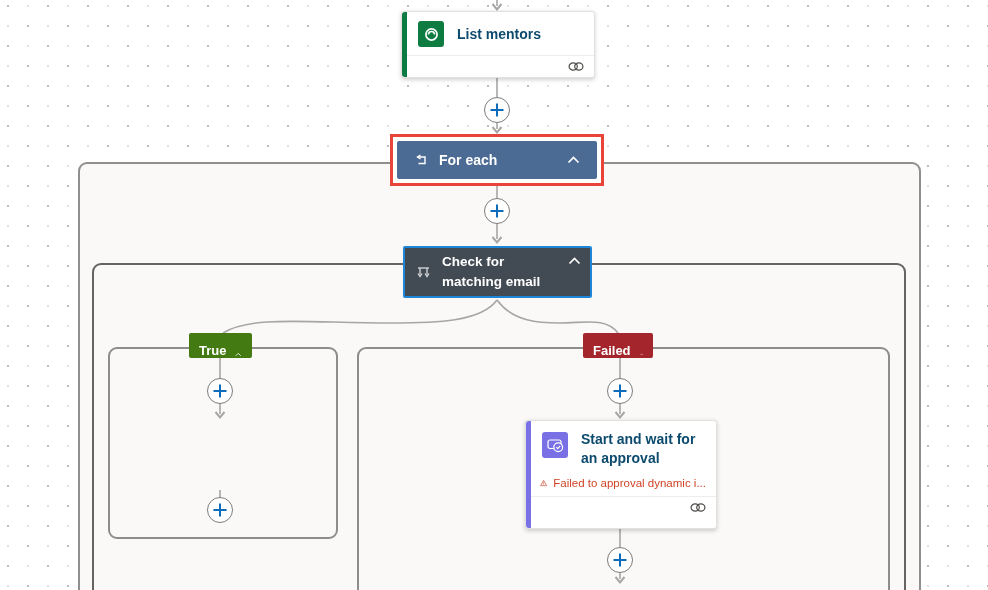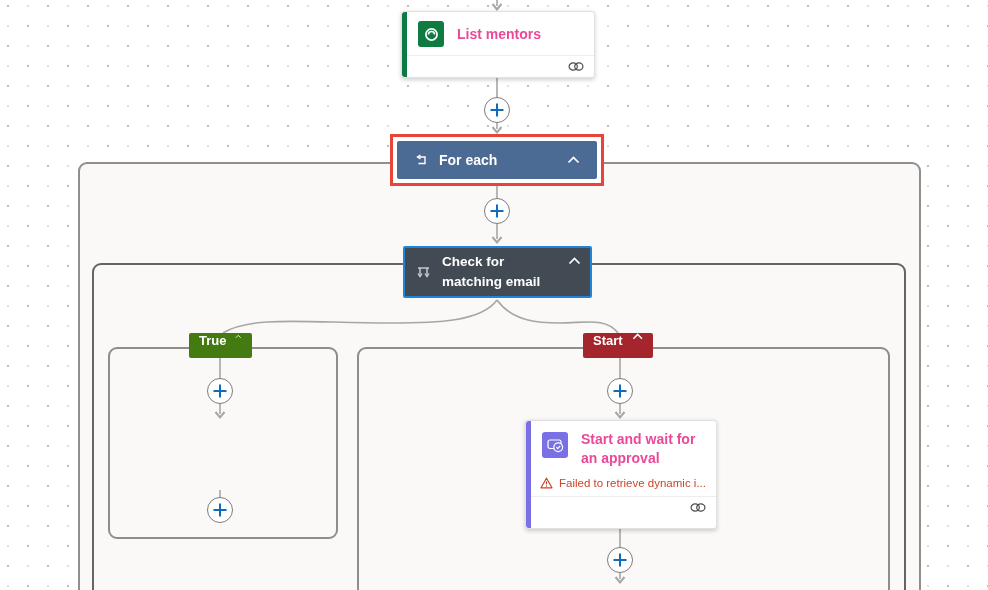--- a/index.html
+++ b/index.html
@@ -27,21 +27,21 @@
   .scope.truebox{left:108px;top:347px;width:226px;height:188px;border:2px solid #8f8d8b;}
   .scope.falsebox{left:357px;top:347px;width:529px;height:330px;border:2px solid #8f8d8b;}
   svg.wires{position:absolute;left:0;top:0;pointer-events:none;}
   
   .card{
     position:absolute;background:#ffffff;border:1px solid #e3e1df;border-radius:3px;
     box-shadow:0 1.5px 4px rgba(0,0,0,.18);box-sizing:border-box;
   }
   .accent{position:absolute;left:0;top:0;bottom:0;width:5px;border-radius:3px 0 0 3px;}
   .card .titlerow{display:flex;align-items:center;gap:13px;padding:9px 10px 8px 16px;}
-  .card .title{font-size:14px;font-weight:700;color:#ec4899;line-height:1.35;}
+  .card .title{font-size:14px;font-weight:700;color:#0c4a6e;line-height:1.35;}
   .tile{width:26px;height:26px;border-radius:3px;flex:0 0 26px;display:flex;align-items:center;justify-content:center;}
   .cardfooter{border-top:1px solid #efedeb;height:21px;display:flex;align-items:center;justify-content:flex-end;padding:0 10px;}
   .errrow{display:flex;align-items:center;gap:6px;padding:1px 10px 7px 14px;font-size:11.5px;color:#cf4427;white-space:nowrap;overflow:hidden;}
   
   .plus{
     position:absolute;width:26px;height:26px;border-radius:50%;background:#fff;
     border:1.5px solid #7e7c7a;box-sizing:border-box;
   }
   .plus::before,.plus::after{
     content:"";position:absolute;background:#0f6cbd;left:50%;top:50%;
@@ -64,21 +64,21 @@
     position:absolute;left:403px;top:246px;width:189px;height:52px;
     background:#424a53;border:2px solid #1f85d8;border-radius:2px;box-sizing:border-box;
     display:flex;align-items:center;color:#fff;padding:0 8px 0 10px;gap:10px;
   }
   .cond-card .title{font-size:13.5px;font-weight:700;line-height:1.45;width:126px;}
   .chev{flex:0 0 auto;}
   .cond-card .chev{position:absolute;right:9px;top:9px;}
   
   .branch-label{
     position:absolute;height:25px;border-radius:2px;color:#fff;
-    display:flex;align-items:flex-start;justify-content:center;gap:9px;
+    display:flex;align-items:flex-end;justify-content:center;gap:9px;
     font-size:13px;font-weight:700;box-sizing:border-box;padding:0 10px;
   }
   .branch-label.t{left:189px;top:333px;width:63px;background:#447a12;}
   .branch-label.f{left:583px;top:333px;width:70px;background:#a4262c;}
   .muted-ic{color:#4f4d4b;}
 </style>
 </head>
 <body>
 
 <div class="canvas">
@@ -160,21 +160,21 @@
     </svg>
   </div>
 
   <div class="branch-label t">
     <span>True</span>
     <svg width="12" height="7" viewBox="0 0 12 7">
       <path d="M1.5,5.8 L6,1.3 L10.5,5.8" fill="none" stroke="#ffffff" stroke-width="1.6"></path>
     </svg>
   </div>
   <div class="branch-label f">
-    <span>Start</span>
+    <span>Failed</span>
     <svg width="12" height="7" viewBox="0 0 12 7">
       <path d="M1.5,5.8 L6,1.3 L10.5,5.8" fill="none" stroke="#ffffff" stroke-width="1.6"></path>
     </svg>
   </div>
 
   <div class="plus" style="left:207px;top:378px;"></div>
   <div class="plus" style="left:607px;top:378px;"></div>
 
 
   <div class="plus" style="left:207px;top:497px;"></div>
@@ -190,21 +190,21 @@
         </svg>
       </div>
       <div class="title" style="width:132px;">Start and wait for an approval</div>
     </div>
     <div class="errrow">
       <svg width="13" height="12" viewBox="0 0 13 12">
         <path d="M6.5,1.2 L12,10.8 H1 Z" fill="none" stroke="#cf4427" stroke-width="1.2" stroke-linejoin="round"></path>
         <path d="M6.5,4.4 V7.4" stroke="#cf4427" stroke-width="1.2"></path>
         <circle cx="6.5" cy="9" r="0.7" fill="#cf4427"></circle>
       </svg>
-      <span>Failed to retrieve dynamic i...</span>
+      <span>Failed to approval dynamic i...</span>
     </div>
     <div class="cardfooter">
       <svg class="muted-ic" width="16" height="11" viewBox="0 0 16 11">
         <ellipse cx="5.2" cy="5.5" rx="4.1" ry="3.6" fill="none" stroke="currentColor" stroke-width="1.2"></ellipse>
         <ellipse cx="10.8" cy="5.5" rx="4.1" ry="3.6" fill="none" stroke="currentColor" stroke-width="1.2"></ellipse>
       </svg>
     </div>
   </div>
 
   <div class="plus" style="left:607px;top:547px;"></div>

